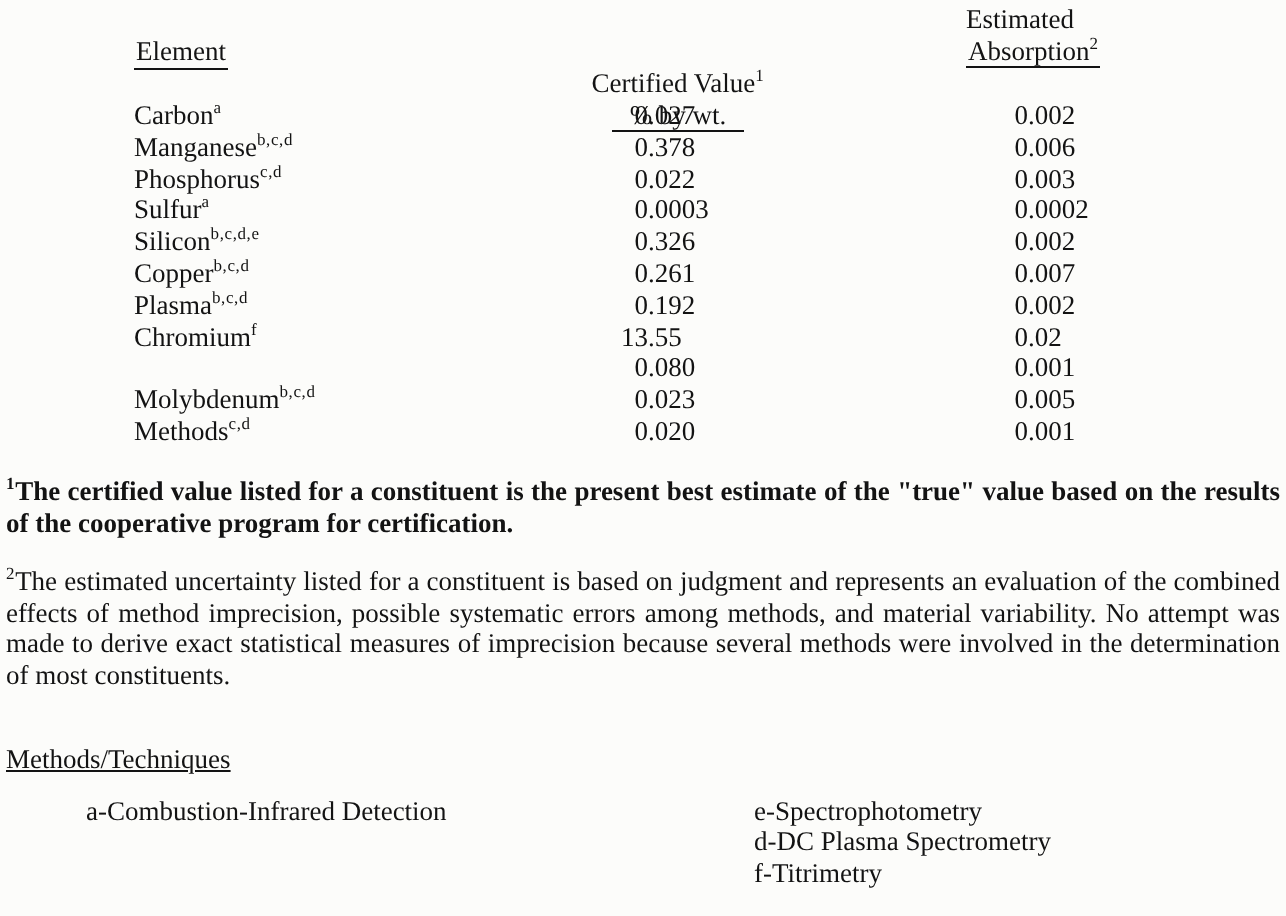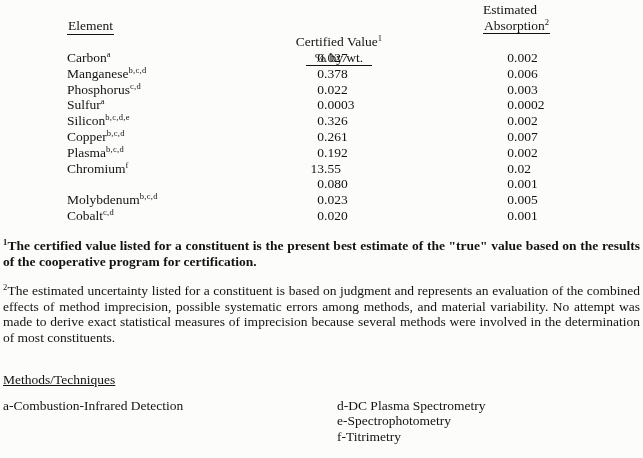--- a/index.html
+++ b/index.html
@@ -21,21 +21,21 @@
   .cell-el{position:absolute;left:55px;white-space:nowrap;}
   .cell-val{position:absolute;left:270px;display:flex;white-space:pre;}
   .cell-unc{position:absolute;left:460px;display:flex;white-space:pre;}
   .num-int{display:inline-block;width:42px;text-align:right;}
   
   .footnote{position:absolute;left:3px;width:637px;text-align:justify;line-height:15.6px;}
   #fn1{top:238px;font-weight:bold;}
   #fn2{top:283px;}
   
   .m-head{position:absolute;left:3px;top:372px;line-height:15.6px;text-decoration:underline;}
-  .m-col{position:absolute;top:398px;line-height:15.3px;}
+  .m-col{position:absolute;top:398px;line-height:15.3px;margin-left:40px;}
   .m-left{left:3px;}
   .m-right{left:337px;}
 </style>
 </head>
 <body>
 
 <div class="page">
 
   <div class="h-element">
     <span class="u">Element</span>
@@ -105,40 +105,40 @@
     <span class="cell-unc"><span class="num-int">0</span><span class="num-frac">.001</span></span>
   </div>
 
   <div class="row">
     <span class="cell-el"><span class="el-name">Molybdenum</span><sup class="el-sup">b,c,d</sup></span>
     <span class="cell-val"><span class="num-int">0</span><span class="num-frac">.023</span></span>
     <span class="cell-unc"><span class="num-int">0</span><span class="num-frac">.005</span></span>
   </div>
 
   <div class="row">
-    <span class="cell-el"><span class="el-name">Cobalt</span><sup class="el-sup">c,d</sup></span>
+    <span class="cell-el"><span class="el-name">Methods</span><sup class="el-sup">c,d</sup></span>
     <span class="cell-val"><span class="num-int">0</span><span class="num-frac">.020</span></span>
     <span class="cell-unc"><span class="num-int">0</span><span class="num-frac">.001</span></span>
   </div>
 </div>
 
   <div class="footnote" id="fn1">
     <sup>1</sup><span>The certified value listed for a constituent is the present best estimate of the "true" value based on the results of the cooperative program for certification.</span>
   </div>
   <div class="footnote" id="fn2">
     <sup>2</sup><span>The estimated uncertainty listed for a constituent is based on judgment and represents an evaluation of the combined effects of method imprecision, possible systematic errors among methods, and material variability. No attempt was made to derive exact statistical measures of imprecision because several methods were involved in the determination of most constituents.</span>
   </div>
 
   <div class="m-head">Methods/Techniques</div>
   <div class="m-col m-left" id="methods-left">
   <div>a-Combustion-Infrared Detection</div>
 
 
 </div>
   <div class="m-col m-right" id="methods-right">
+  <div>e-Spectrophotometry</div>
+
   <div>d-DC Plasma Spectrometry</div>
-
-  <div>e-Spectrophotometry</div>
 
   <div>f-Titrimetry</div>
 </div>
 
 </div>
 
 </body></html>

